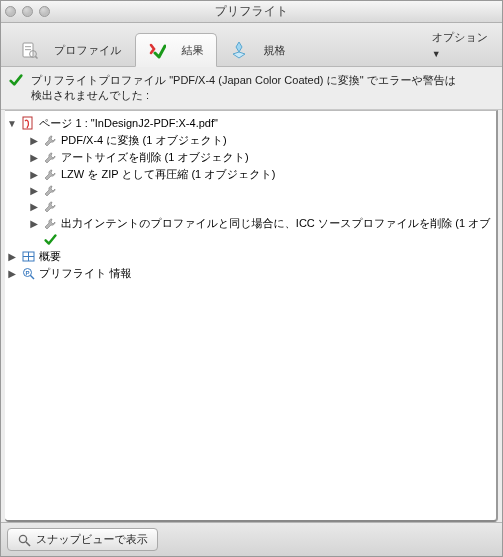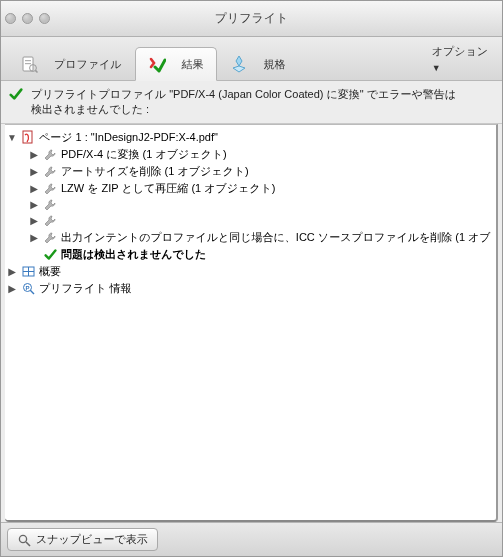--- a/index.html
+++ b/index.html
@@ -10,21 +10,21 @@
     background: #ededed;
     width: 503px;
     height: 557px;
     overflow: hidden;
     border: 1px solid #999;
     display: flex;
     flex-direction: column;
   }
   .titlebar {
     background: linear-gradient(#f6f6f6, #d9d9d9);
-    height: 36px;
+    height: 22px;
     display: flex;
     align-items: center;
     padding: 0 4px;
     border-bottom: 1px solid #b0b0b0;
     position: relative;
   }
   .traffic {
     display: flex;
     gap: 6px;
   }
@@ -267,21 +267,20 @@
     <span>出力インテントのプロファイルと同じ場合に、ICC ソースプロファイルを削除 (1 オブ</span>
   </div>
 
   <div class="tree-row indent1">
     <span class="disclosure" style="visibility:hidden">▶</span>
     <span class="row-icon">
       <svg class="svg" width="13" height="13" viewBox="0 0 16 16">
           <path d="M2 9 L6 13 L14 3" fill="none" stroke="#1a991a" stroke-width="3" stroke-linecap="round" stroke-linejoin="round"></path>
         </svg>
     </span>
-    <span class="bold">問題は検出されませんでした</span>
   </div>
 
   <div class="tree-row indent0">
     <span class="disclosure">▶</span>
     <span class="row-icon">
       <svg class="svg" width="13" height="13" viewBox="0 0 13 13">
           <rect x="1" y="2" width="11" height="9" fill="none" stroke="#3a7abf"></rect>
           <line x1="1" y1="6.5" x2="12" y2="6.5" stroke="#3a7abf"></line>
           <line x1="6.5" y1="2" x2="6.5" y2="11" stroke="#3a7abf"></line>
         </svg>

